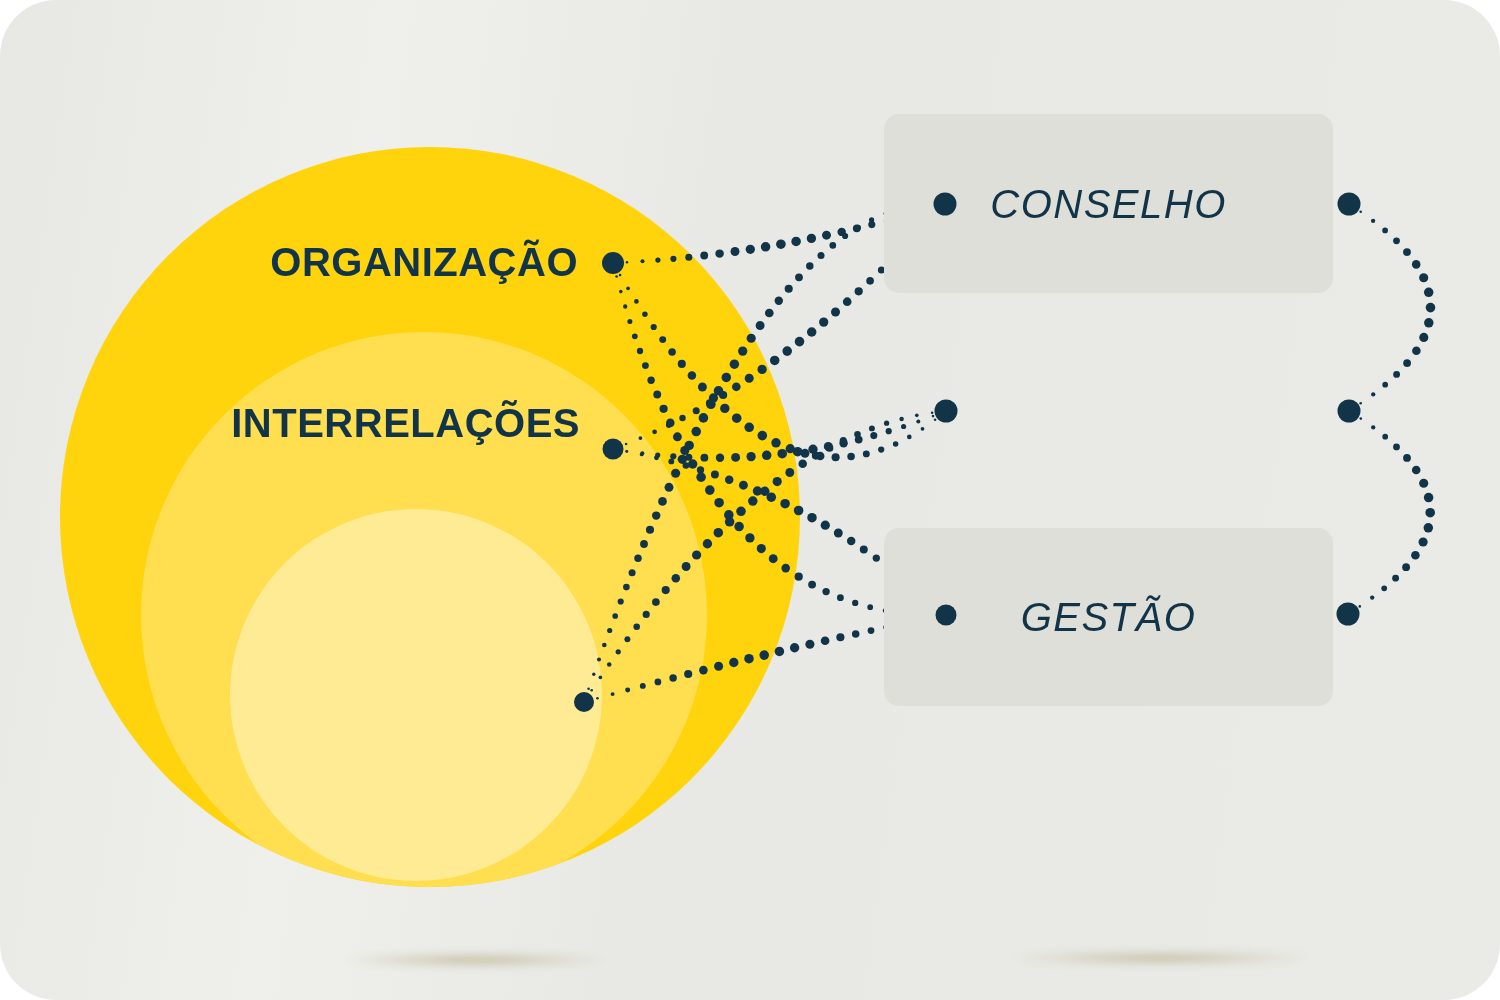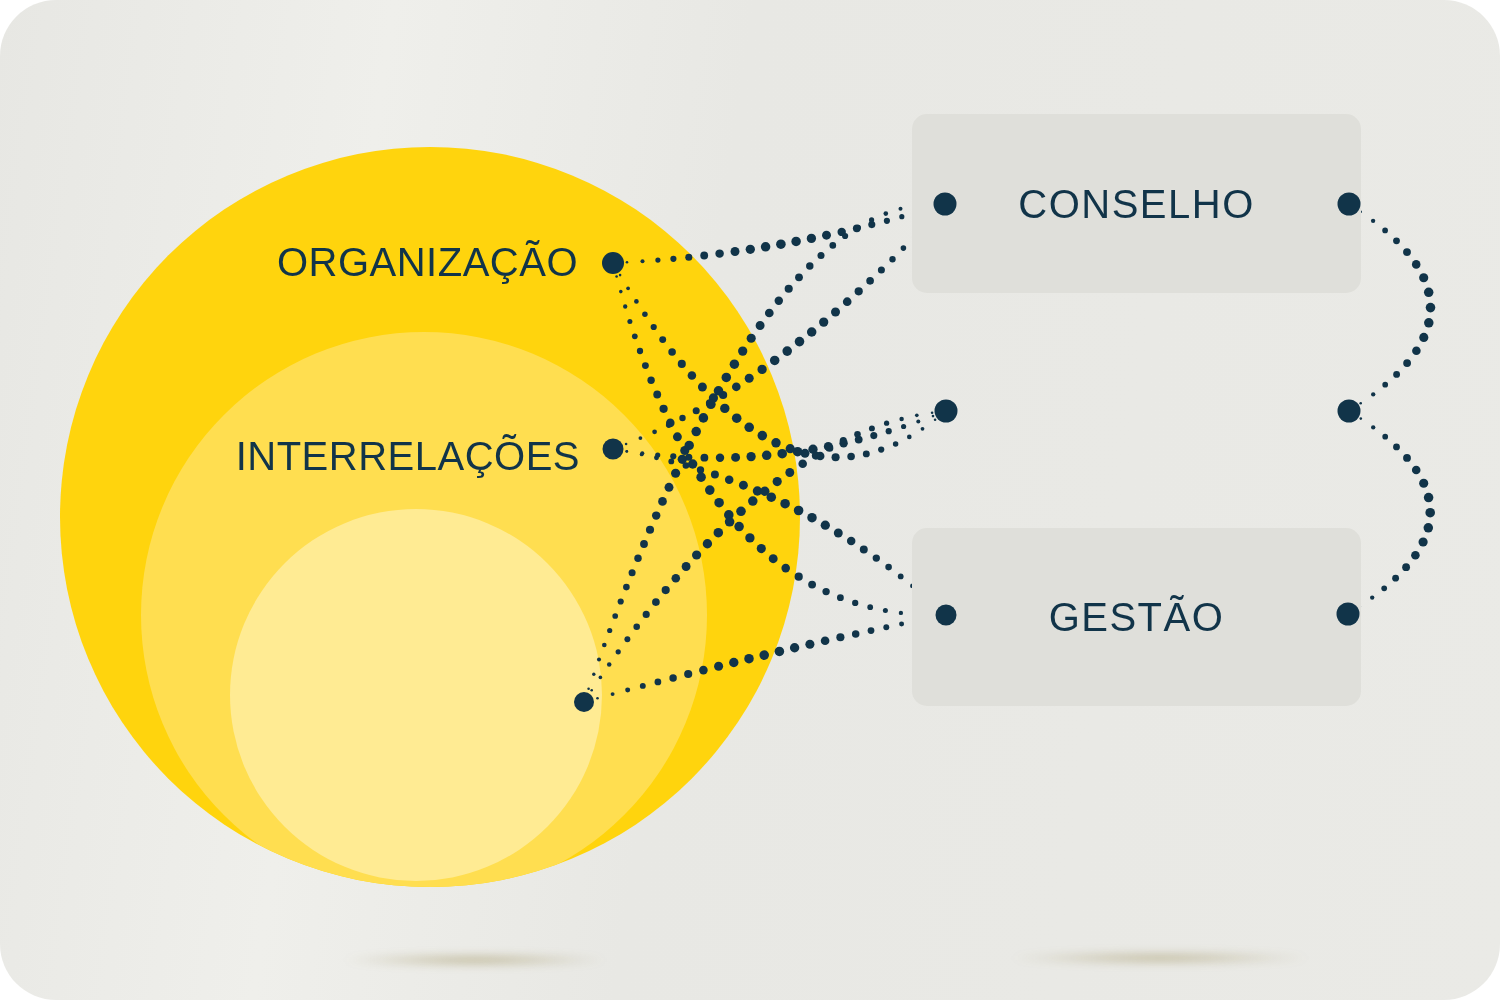--- a/index.html
+++ b/index.html
@@ -39,35 +39,35 @@
   .circle.mid{left:81px;top:185px;width:566px;height:566px;background:var(--ring-middle);}
   .circle.inner{left:170px;top:362px;width:372px;height:372px;background:var(--ring-inner);}
   .ring-label{
     position:absolute;
     transform:translateY(-52%);
     color:var(--ink);
     font-size:40px;
     letter-spacing:0.5px;
     line-height:1;
     white-space:nowrap;
-    font-weight:400;
+    font-weight:700;
     text-align:center;
   }
   .node-dot{
     position:absolute;
     border-radius:50%;
     background:var(--ink);
     transform:translate(-50%,-50%);
   }
   .stage-box{
     position:absolute;
-    left:912px;width:449px;
+    left:884px;width:449px;
     background:var(--box-bg);
     border-radius:15px;
-    display:flex;align-items:center;justify-content:center;
+    display:flex;align-items:center;justify-content:center;font-style:italic;
   }
   .stage-box .box-label{
     color:var(--ink);
     font-size:40px;
     letter-spacing:1.5px;
     line-height:1;
     white-space:nowrap;
     font-weight:500;
   }
   #links{position:absolute;left:0;top:0;pointer-events:none;}
@@ -364,21 +364,21 @@
       <circle cx="1423.1" cy="542.0" r="4.57" fill="var(--ink)"></circle>
       <circle cx="1415.4" cy="555.2" r="4.29" fill="var(--ink)"></circle>
       <circle cx="1406.1" cy="567.2" r="3.91" fill="var(--ink)"></circle>
       <circle cx="1395.6" cy="578.2" r="3.42" fill="var(--ink)"></circle>
       <circle cx="1384.2" cy="588.3" r="2.85" fill="var(--ink)"></circle>
       <circle cx="1372.2" cy="597.6" r="2.17" fill="var(--ink)"></circle>
       <circle cx="1359.8" cy="606.4" r="1.30" fill="var(--ink)"></circle>
     </svg>
 
   <div class="ring-label" style="right:922px;top:263px;">ORGANIZAÇÃO</div>
-  <div class="ring-label" style="right:920px;top:457px;">INTERRELAÇÕES</div>
+  <div class="ring-label" style="right:920px;top:424px;">INTERRELAÇÕES</div>
 
   <div class="node-dot" style="left:613px;top:263px;width:22px;height:22px;"></div>
   <div class="node-dot" style="left:613px;top:449px;width:21px;height:21px;"></div>
   <div class="node-dot" style="left:584px;top:702px;width:20px;height:20px;"></div>
 
   <div class="stage-box" style="top:114px;height:179px;">
     <span class="box-label">CONSELHO</span>
   </div>
   <div class="stage-box" style="top:528px;height:178px;">
     <span class="box-label">GESTÃO</span>

